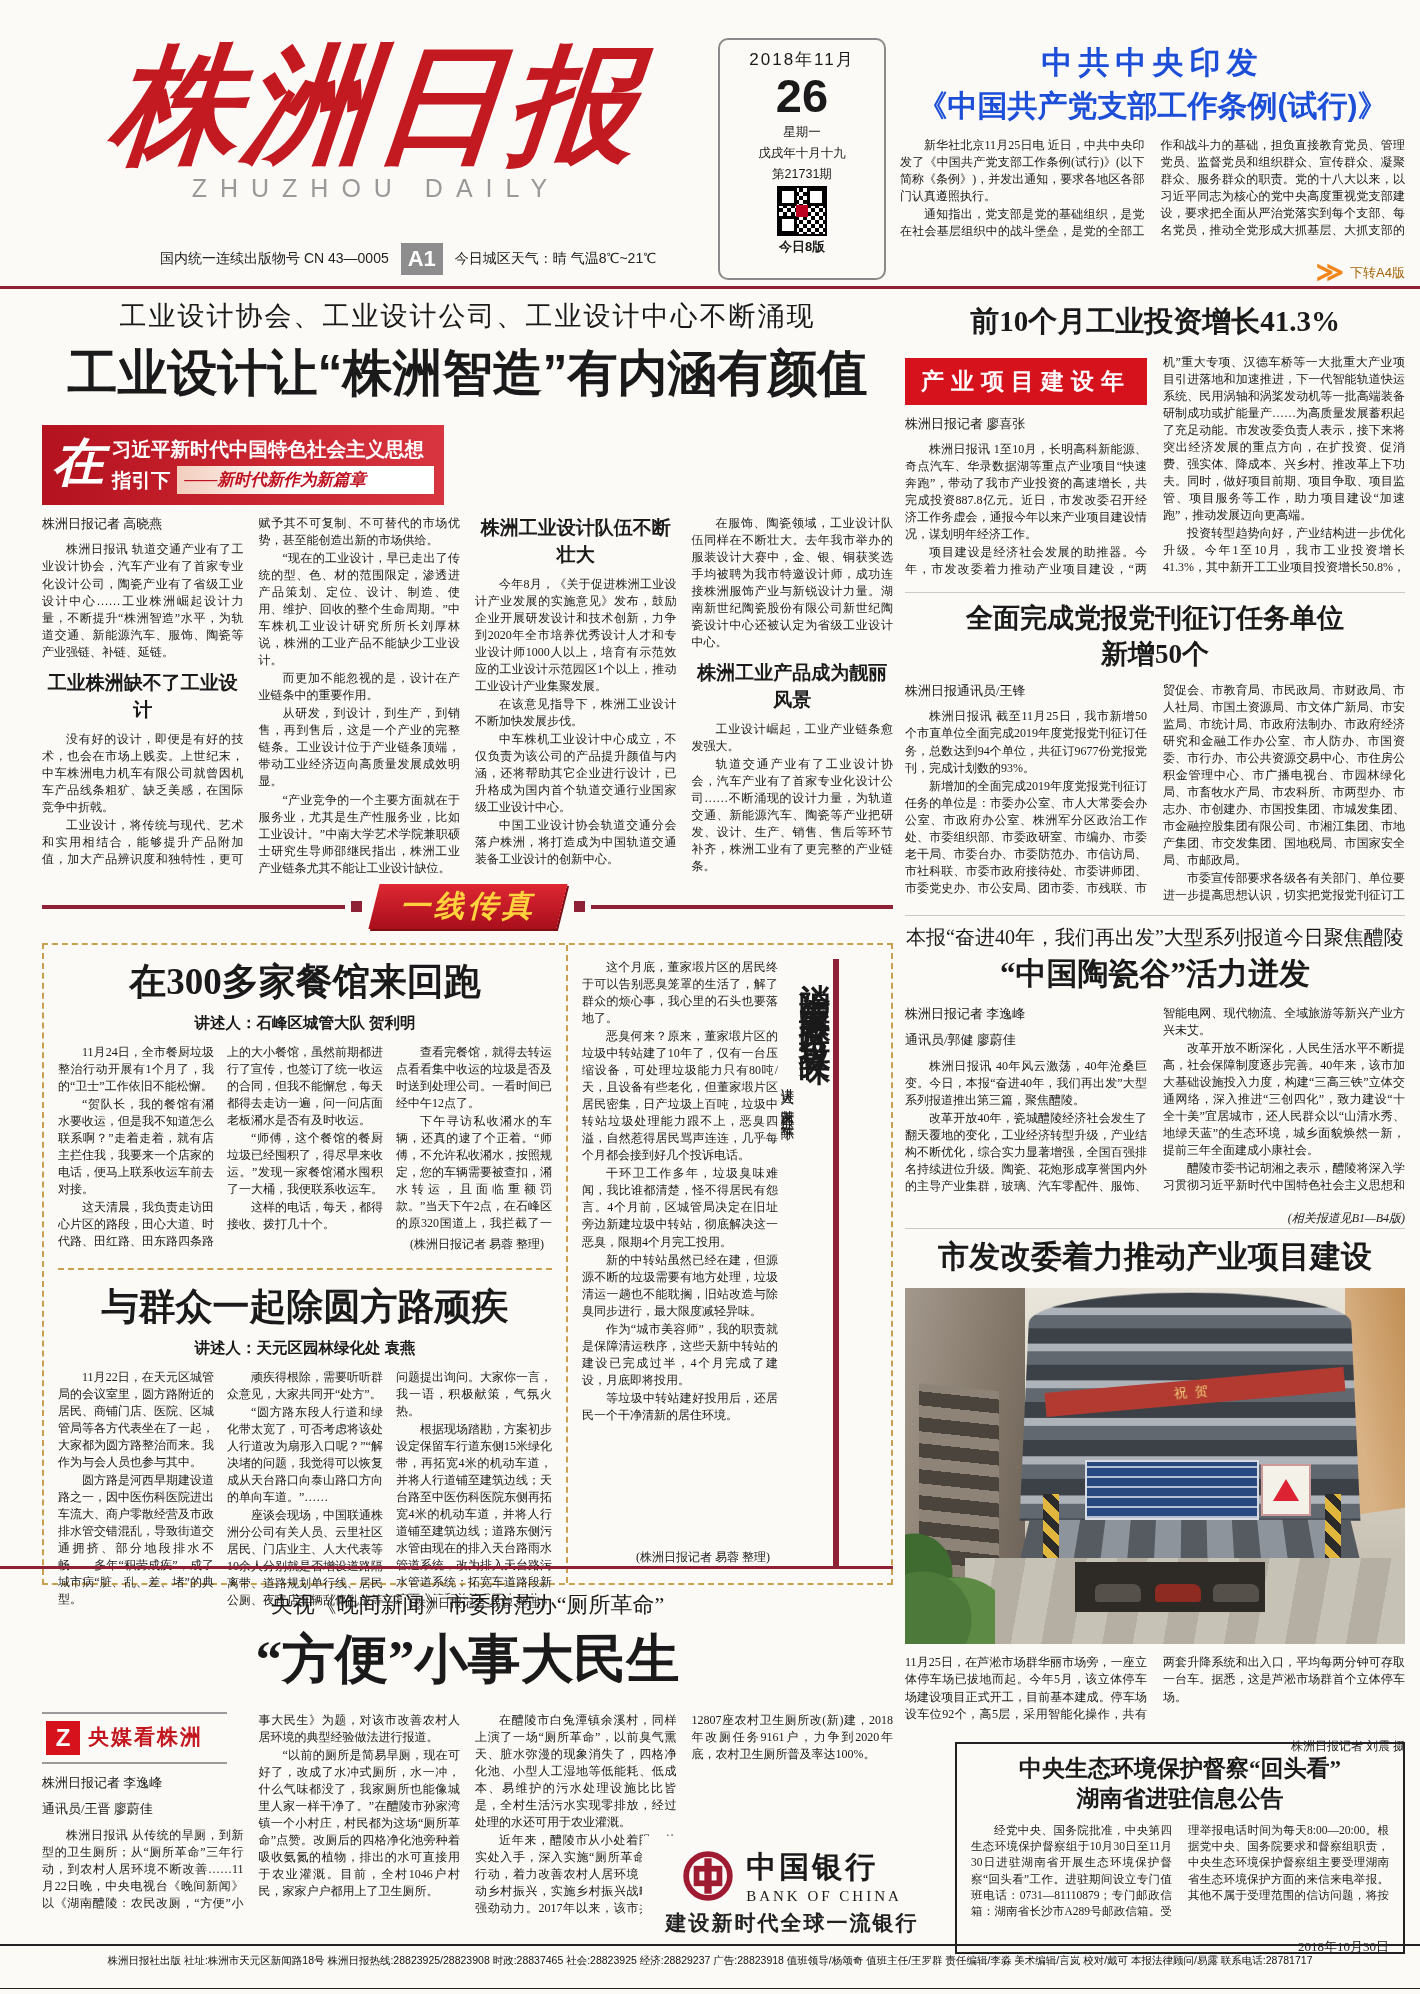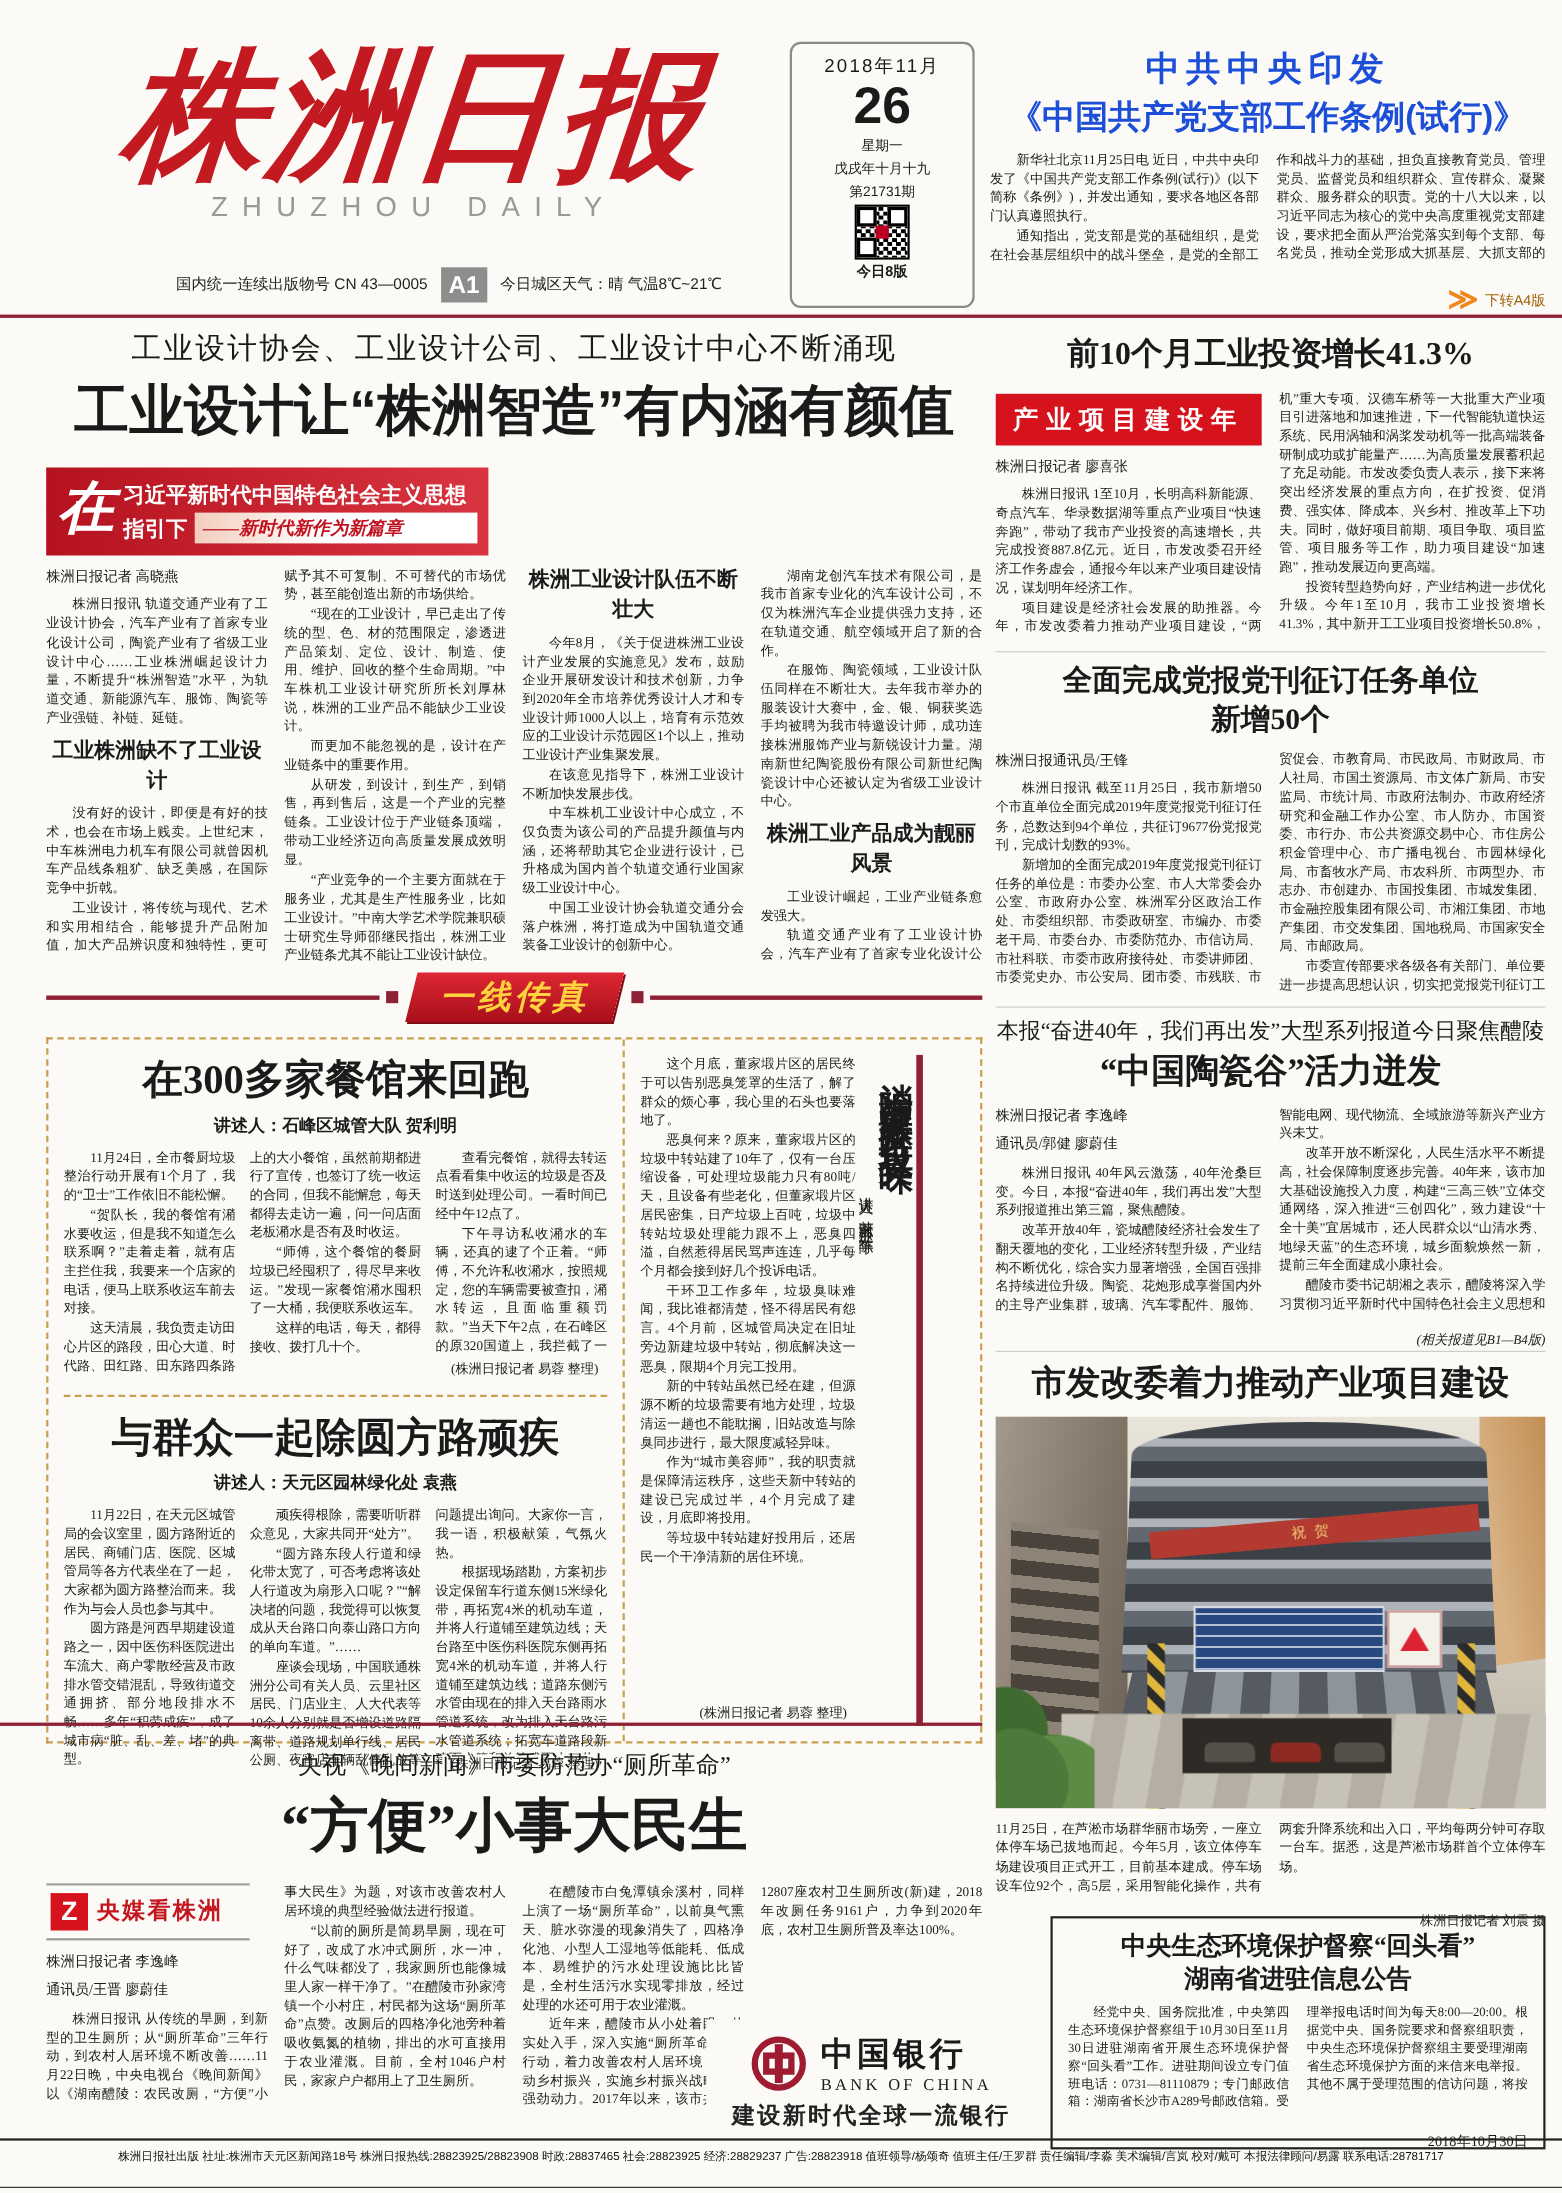--- a/index.html
+++ b/index.html
@@ -198,21 +198,20 @@
         <div class="blk p">工业设计，将传统与现代、艺术和实用相结合，能够提升产品附加值，加大产品辨识度和独特性，更可赋予其不可复制、不可替代的市场优势，甚至能创造出新的市场供给。</div>
         <div class="blk p">“现在的工业设计，早已走出了传统的型、色、材的范围限定，渗透进产品策划、定位、设计、制造、使用、维护、回收的整个生命周期。”中车株机工业设计研究所所长刘厚林说，株洲的工业产品不能缺少工业设计。</div>
         <div class="blk p">而更加不能忽视的是，设计在产业链条中的重要作用。</div>
         <div class="blk p">从研发，到设计，到生产，到销售，再到售后，这是一个产业的完整链条。工业设计位于产业链条顶端，带动工业经济迈向高质量发展成效明显。</div>
         <div class="blk p">“产业竞争的一个主要方面就在于服务业，尤其是生产性服务业，比如工业设计。”中南大学艺术学院兼职硕士研究生导师邵继民指出，株洲工业产业链条尤其不能让工业设计缺位。</div>
         <div class="blk sub">株洲工业设计队伍不断壮大</div>
         <div class="blk p">今年8月，《关于促进株洲工业设计产业发展的实施意见》发布，鼓励企业开展研发设计和技术创新，力争到2020年全市培养优秀设计人才和专业设计师1000人以上，培育有示范效应的工业设计示范园区1个以上，推动工业设计产业集聚发展。</div>
         <div class="blk p">在该意见指导下，株洲工业设计不断加快发展步伐。</div>
         <div class="blk p">中车株机工业设计中心成立，不仅负责为该公司的产品提升颜值与内涵，还将帮助其它企业进行设计，已升格成为国内首个轨道交通行业国家级工业设计中心。</div>
         <div class="blk p">中国工业设计协会轨道交通分会落户株洲，将打造成为中国轨道交通装备工业设计的创新中心。</div>
-        <div class="blk p">湖南龙创汽车技术有限公司，是我市首家专业化的汽车设计公司，不仅为株洲汽车企业提供强力支持，还在轨道交通、航空领域开启了新的合作。</div>
         <div class="blk p">在服饰、陶瓷领域，工业设计队伍同样在不断壮大。去年我市举办的服装设计大赛中，金、银、铜获奖选手均被聘为我市特邀设计师，成功连接株洲服饰产业与新锐设计力量。湖南新世纪陶瓷股份有限公司新世纪陶瓷设计中心还被认定为省级工业设计中心。</div>
         <div class="blk sub">株洲工业产品成为靓丽风景</div>
         <div class="blk p">工业设计崛起，工业产业链条愈发强大。</div>
         <div class="blk p">轨道交通产业有了工业设计协会，汽车产业有了首家专业化设计公司……不断涌现的设计力量，为轨道交通、新能源汽车、陶瓷等产业把研发、设计、生产、销售、售后等环节补齐，株洲工业有了更完整的产业链条。</div>
       </div>
   </div>
 
   <div class="abs" style="left:905px;top:302px;width:500px;">
     <div class="serif-head" style="font-size:29px;">前10个月工业投资增长41.3%</div>
     <div class="bt c2" style="height:230px;margin-top:12px;">

